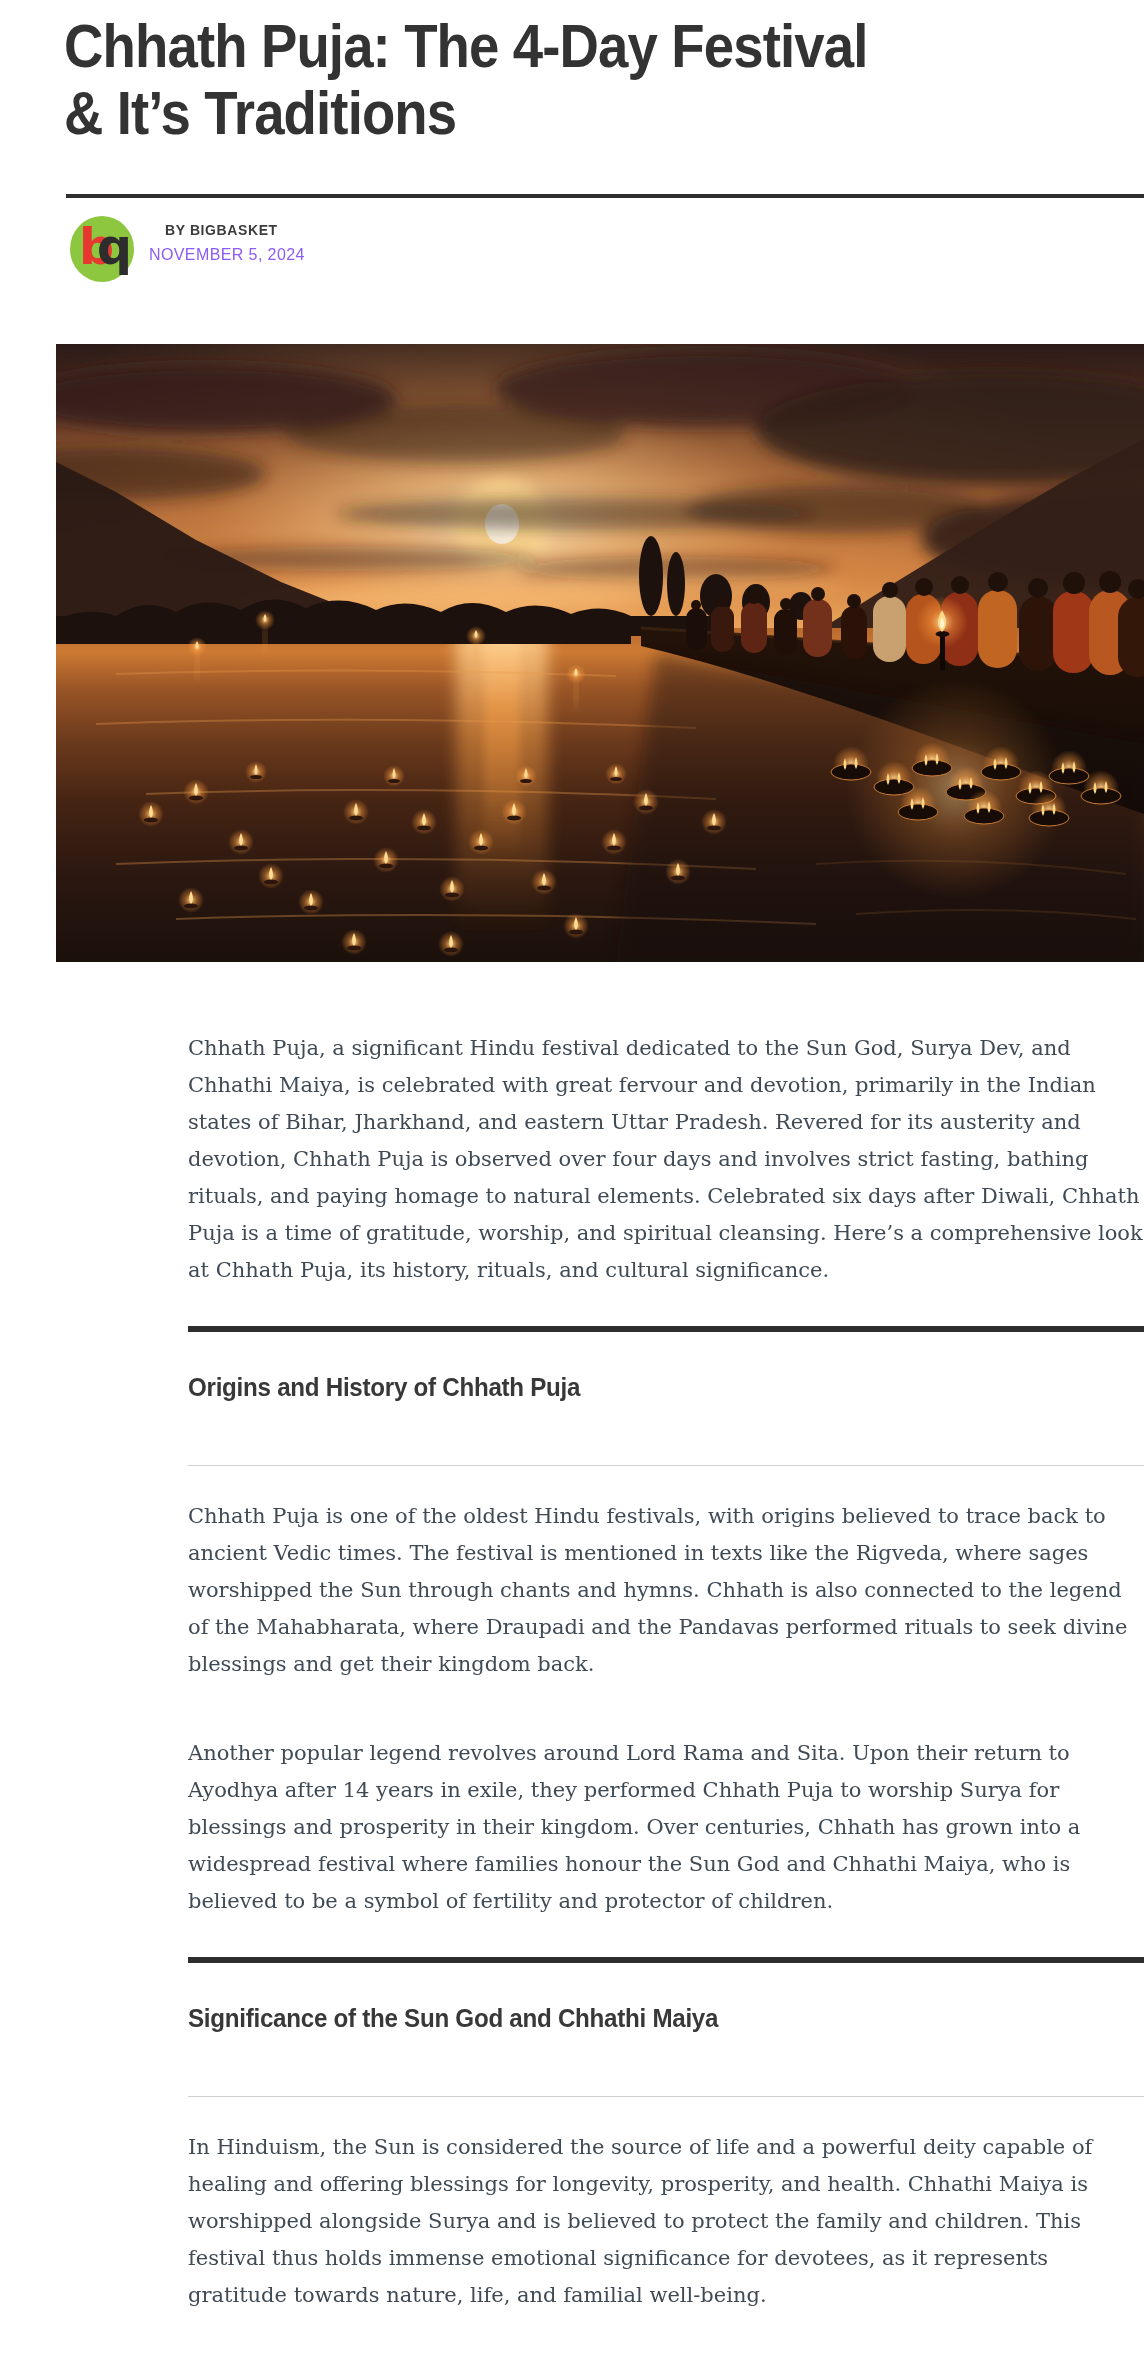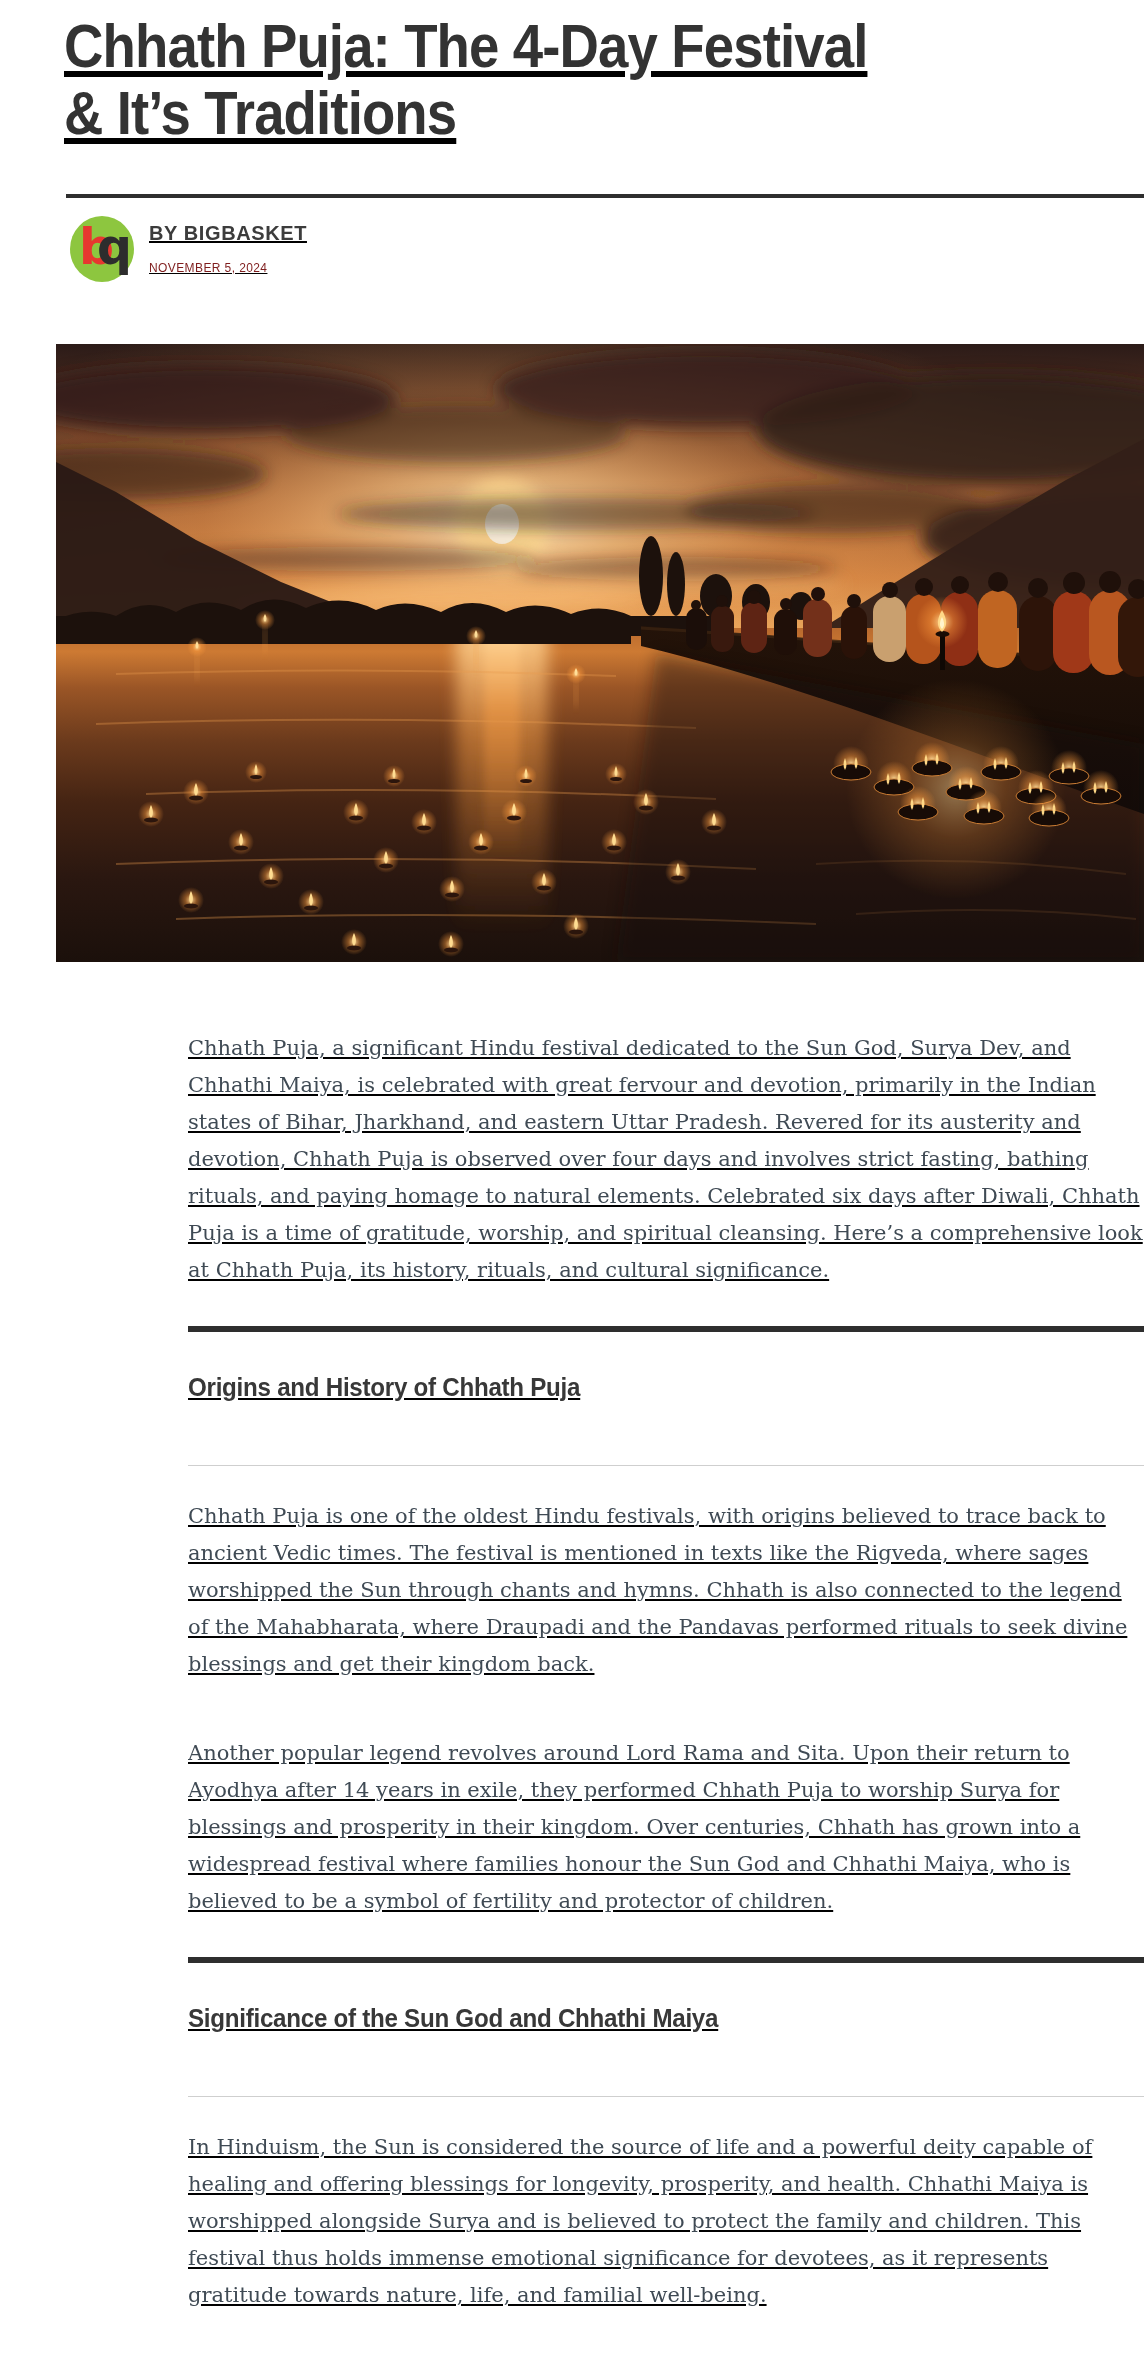--- a/index.html
+++ b/index.html
@@ -1,20 +1,19 @@
 <!DOCTYPE html>
 <html><head>
 <meta charset="utf-8">
 <style>
   html,body { margin:0; padding:0; background:#ffffff; }
   .page {
     position:relative; width:1144px; height:2365px; margin:0;
     background:#ffffff; overflow:hidden;
     font-family:"Liberation Sans", sans-serif;
-    text-decoration:underline;
   }
   
   .article-header { padding-top:12px; }
   h1.title {
     margin:0 0 0 64px; color:#333333; font-weight:bold;
     font-size:62px; line-height:67px; letter-spacing:-1px;
     transform:scaleX(0.88); transform-origin:left top; white-space:nowrap;
   }
   .title-rule { height:4px; background:#2e2e2e; margin:48px 0 0 66px; width:1078px; }
   .byline-row { display:flex; align-items:flex-start; gap:15px; margin:18px 0 0 70px; }
@@ -26,24 +25,24 @@
     position:absolute; left:9px; top:1px; color:#e6382f;
     font-family:"DejaVu Sans", sans-serif; font-weight:bold; font-size:49px; line-height:62px;
   }
   .logo .b2 {
     position:absolute; left:27px; top:6px; color:#2d2d2d;
     font-family:"DejaVu Sans", sans-serif; font-weight:bold; font-size:49px; line-height:62px;
     transform:rotate(180deg);
   }
   .byline-text { padding-top:6px; }
   .byline-author {
-    font-size:20px; font-weight:bold; color:#3c3c3c; letter-spacing:0.6px;
+    font-size:14px; font-weight:bold; color:#3c3c3c; letter-spacing:0.6px;margin-left:16px;
   }
   .byline-date {
-    margin-top:16px; font-size:12px; font-weight:normal; color:#7f1d1d; letter-spacing:0.4px;
+    margin-top:8px; font-size:16px; font-weight:normal; color:#8b5cf6; letter-spacing:0.4px;
   }
   
   figure.hero { margin:62px 0 0 56px; width:1088px; height:618px; overflow:hidden; }
   figure.hero svg { display:block; }
   
   .content {
     margin-left:188px; width:956px; overflow:hidden;
     font-family:"DejaVu Serif", serif; font-size:21px; line-height:37px; color:#3f4a54;
   }
   .content p { margin:0; }

